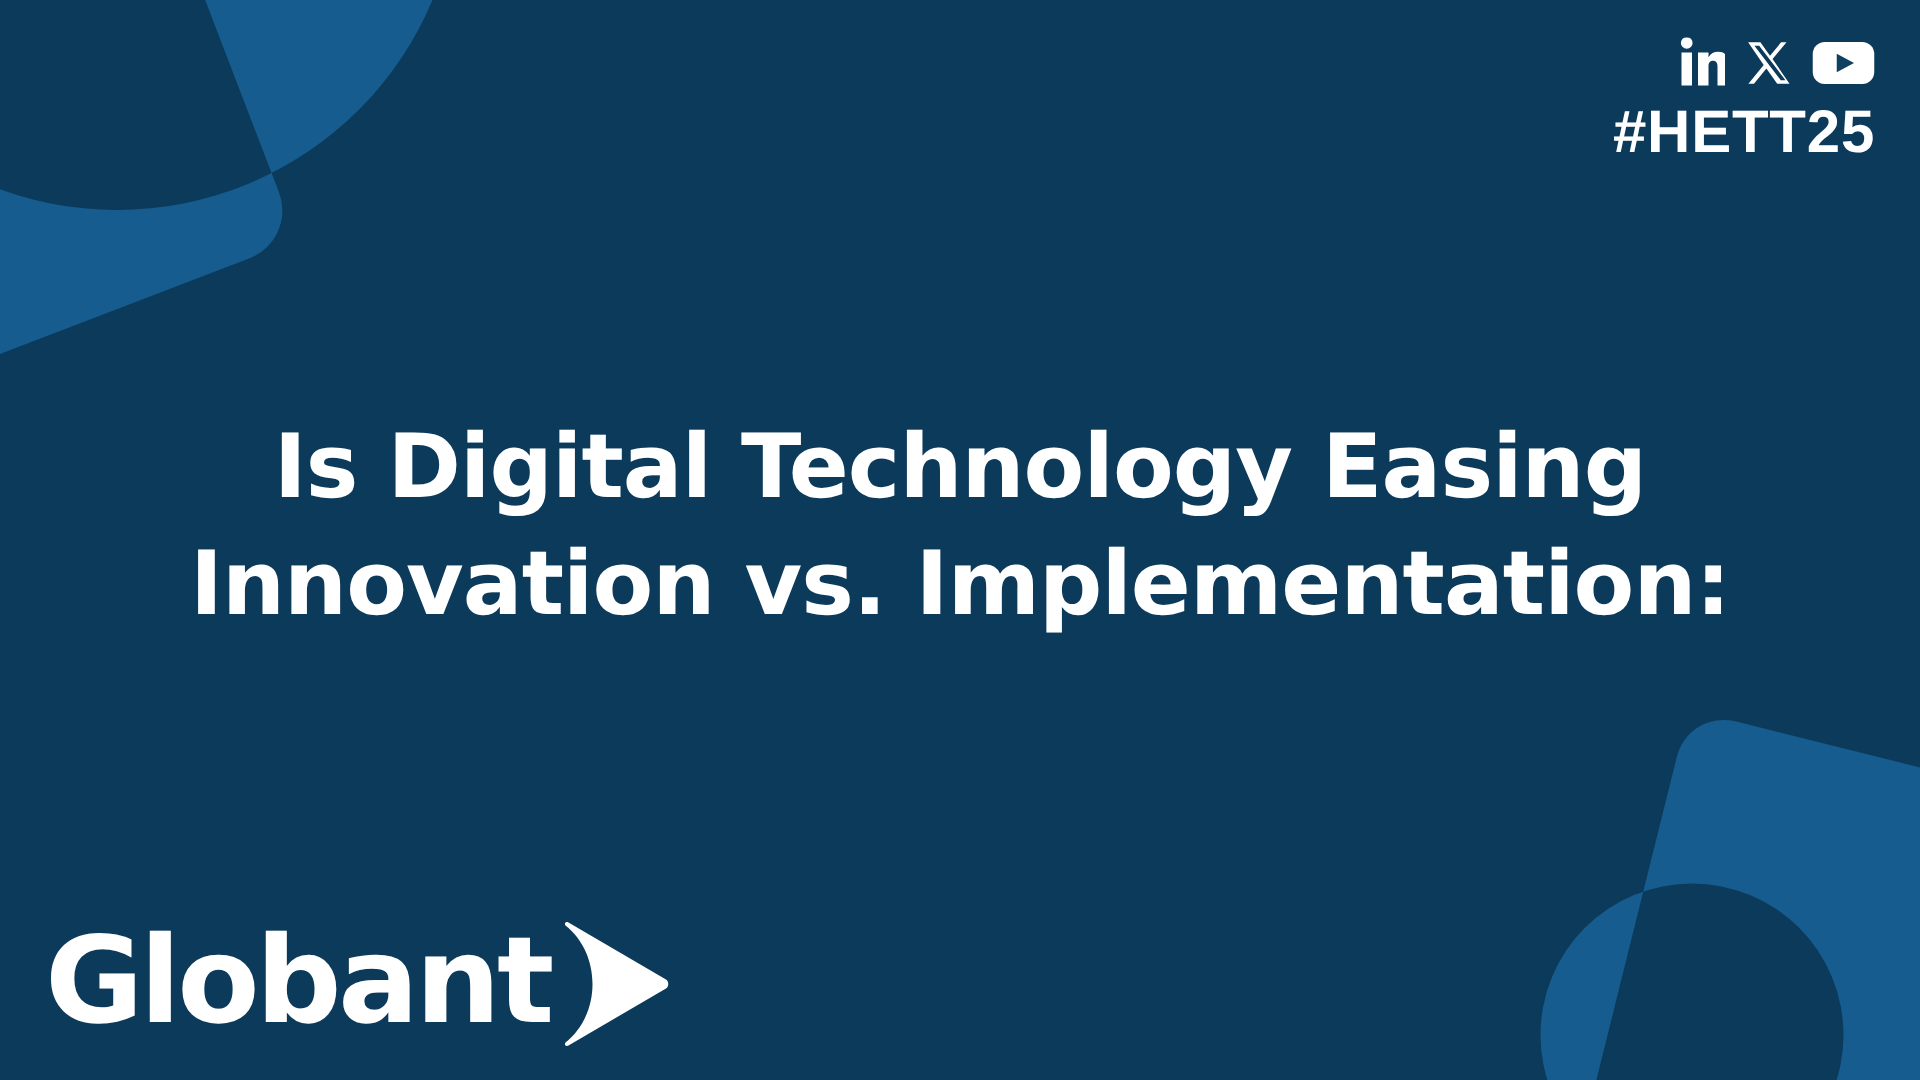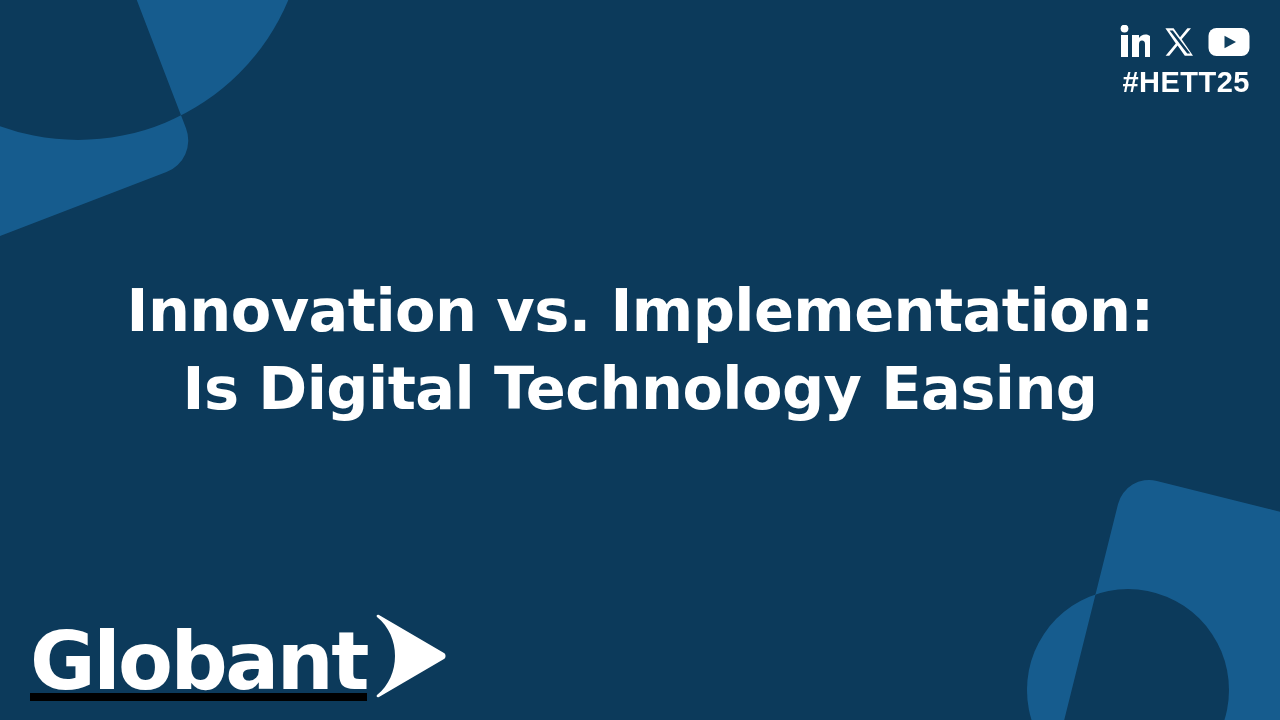--- a/index.html
+++ b/index.html
@@ -43,21 +43,21 @@
     display: flex;
     align-items: center;
     gap: 14px;
     height: 40px;
   }
   .social-icon {
     display: block;
   }
   .hashtag {
     color: #ffffff;
-    font-size: 29px;
+    font-size: 40px;
     font-weight: bold;
     letter-spacing: 0.5px;
     line-height: 1;
     font-family: "Liberation Sans", sans-serif;
   }
 
   
   .headline {
     position: absolute;
     left: 0;
@@ -77,23 +77,22 @@
     display: block;
     white-space: nowrap;
   }
 
   
   .logo {
     position: absolute;
     left: 30px;
     bottom: 18px;
     display: flex;
-    align-items: flex-end;
+    align-items: flex-start;
     gap: 4px;
-    text-decoration: underline;
   }
   .logo-wordmark {
     color: #ffffff;
     font-size: 80px;
     font-weight: bold;
     line-height: 1;
     letter-spacing: -2.5px;
     font-family: "DejaVu Sans", sans-serif;
   }
   .logo-arrow {
@@ -161,22 +160,22 @@
       <svg class="social-icon" width="42" height="30" viewBox="0 0 42 30">
         <rect x="0.5" y="1" width="41" height="28" rx="8" ry="8" fill="#ffffff"></rect>
         <path d="M16.5 8.8 L28 15 L16.5 21.2 Z" fill="#10405f"></path>
       </svg>
 
     </div>
     <div class="hashtag">#HETT25</div>
   </div>
 
   <h1 class="headline">
+    <span class="line">Is Digital Technology Easing</span>
     <span class="line">Innovation vs. Implementation:</span>
-    <span class="line">Is Digital Technology Easing</span>
   </h1>
 
   <div class="logo">
     <span class="logo-wordmark">Globant</span>
     <svg class="logo-arrow" width="78" height="84" viewBox="0 0 78 84">
       <path d="M6 3 C 30 22 30 62 6 81 C 5 82 6 84 8 83 L 73 45 C 75 43.8 75 40.2 73 39
                L 8 1 C 6 0 5 2 6 3 Z" fill="#ffffff"></path>
     </svg>
   </div>
 

